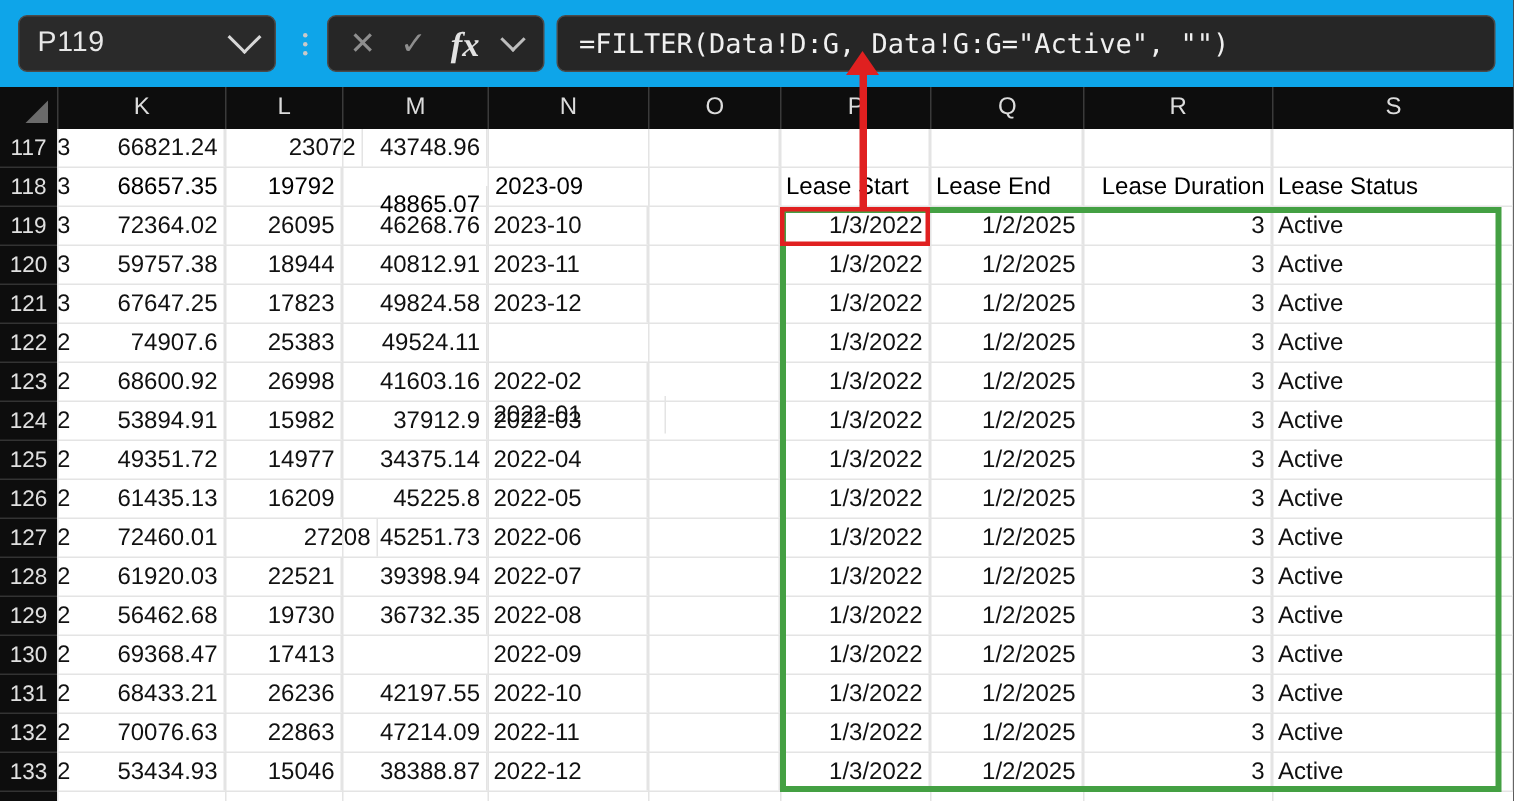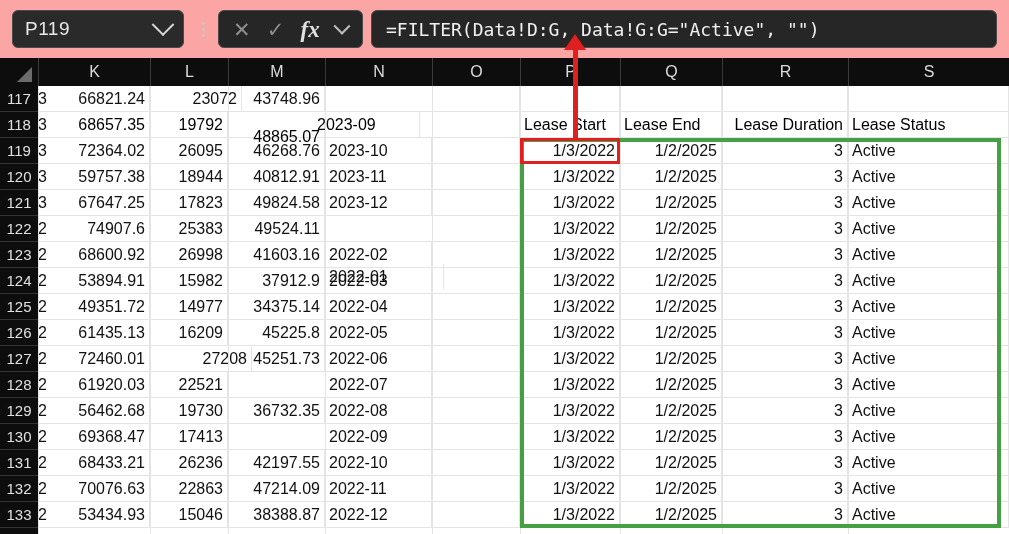--- a/index.html
+++ b/index.html
@@ -16,21 +16,21 @@
     height: 534px;
     overflow: hidden;
     background: #1b1b1b;
   }
 
   
   .formula-bar {
     position: absolute;
     left: 0; top: 0;
     width: 1009px; height: 58px;
-    background: #fca5a5;
+    background: #0ea5e9;
     display: flex;
     align-items: center;
     box-sizing: border-box;
     padding: 0 8px;
   }
   .name-box {
     width: 172px;
     height: 38px;
     background: #2a2a2a;
     border: 1px solid #4a4a4a;
@@ -329,21 +329,21 @@
           <div class="cell num" style="left: 620px; width: 102px;"></div>
           <div class="cell num" style="left: 722px; width: 126px;"></div>
           <div class="cell txt" style="left: 848px; width: 161px;"></div>
         </div>
         <div class="rn" style="top: 26px;">118</div>
         <div class="row" style="top: 26px;">
           <div class="cell txt clip-left" style="left: 38px; width: 14px; border-right: none;">3</div>
           <div class="cell num hdr" style="left: 38px; width: 112px;">68657.35</div>
           <div class="cell num hdr" style="left: 150px; width: 78px;">19792</div>
           <div class="cell num hdr" style="left: 228px; width: 97px; margin-top: 12px;">48865.07</div>
-          <div class="cell txt hdr" style="left: 313px; width: 107px; text-align: right;">2023-09</div>
+          <div class="cell txt hdr" style="left: 326px; width: 107px; text-align: right;">2023-09</div>
           <div class="cell txt hdr" style="left: 432px; width: 88px;"></div>
           <div class="cell hdr txt" style="left: 520px; width: 100px;">Lease Start</div>
           <div class="cell hdr txt" style="left: 620px; width: 102px;">Lease End</div>
           <div class="cell hdr num" style="left: 722px; width: 126px;">Lease Duration</div>
           <div class="cell txt hdr" style="left: 848px; width: 161px;">Lease Status</div>
         </div>
         <div class="rn" style="top: 52px;">119</div>
         <div class="row" style="top: 52px;">
           <div class="cell txt clip-left" style="left: 38px; width: 14px; border-right: none;">3</div>
           <div class="cell num" style="left: 38px; width: 112px;">72364.02</div>
@@ -458,20 +458,21 @@
           <div class="cell num" style="left: 520px; width: 100px;">1/3/2022</div>
           <div class="cell num" style="left: 620px; width: 102px;">1/2/2025</div>
           <div class="cell num" style="left: 722px; width: 126px;">3</div>
           <div class="cell txt" style="left: 848px; width: 161px;">Active</div>
         </div>
         <div class="rn" style="top: 286px;">128</div>
         <div class="row" style="top: 286px;">
           <div class="cell txt clip-left" style="left: 38px; width: 14px; border-right: none;">2</div>
           <div class="cell num" style="left: 38px; width: 112px;">61920.03</div>
           <div class="cell num" style="left: 150px; width: 78px;">22521</div>
+          <div class="cell num" style="left: 228px; width: 97px;">39398.94</div>
           <div class="cell txt" style="left: 325px; width: 107px;">2022-07</div>
           <div class="cell txt" style="left: 432px; width: 88px;"></div>
           <div class="cell num" style="left: 520px; width: 100px;">1/3/2022</div>
           <div class="cell num" style="left: 620px; width: 102px;">1/2/2025</div>
           <div class="cell num" style="left: 722px; width: 126px;">3</div>
           <div class="cell txt" style="left: 848px; width: 161px;">Active</div>
         </div>
         <div class="rn" style="top: 312px;">129</div>
         <div class="row" style="top: 312px;">
           <div class="cell txt clip-left" style="left: 38px; width: 14px; border-right: none;">2</div>

